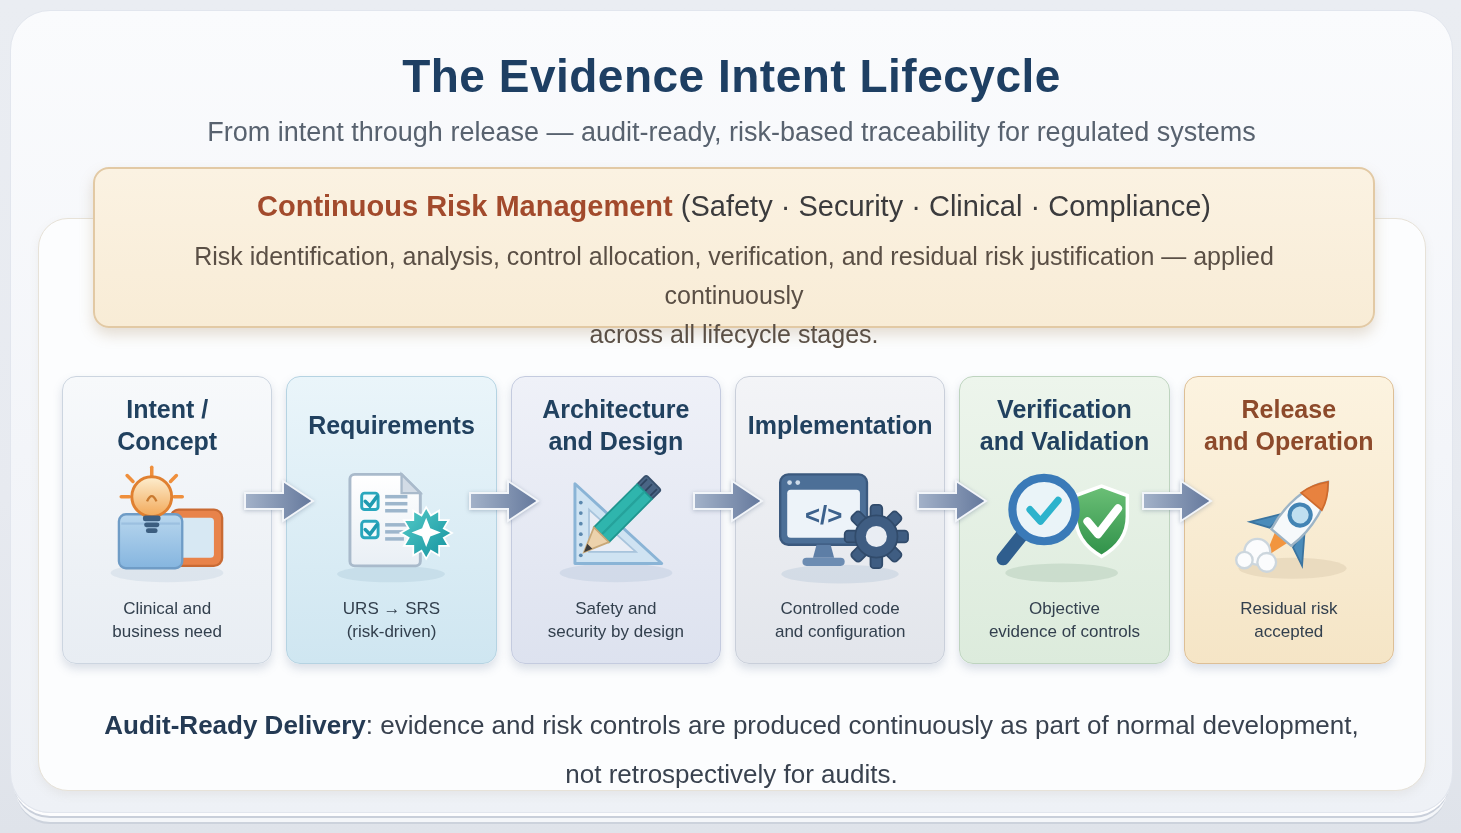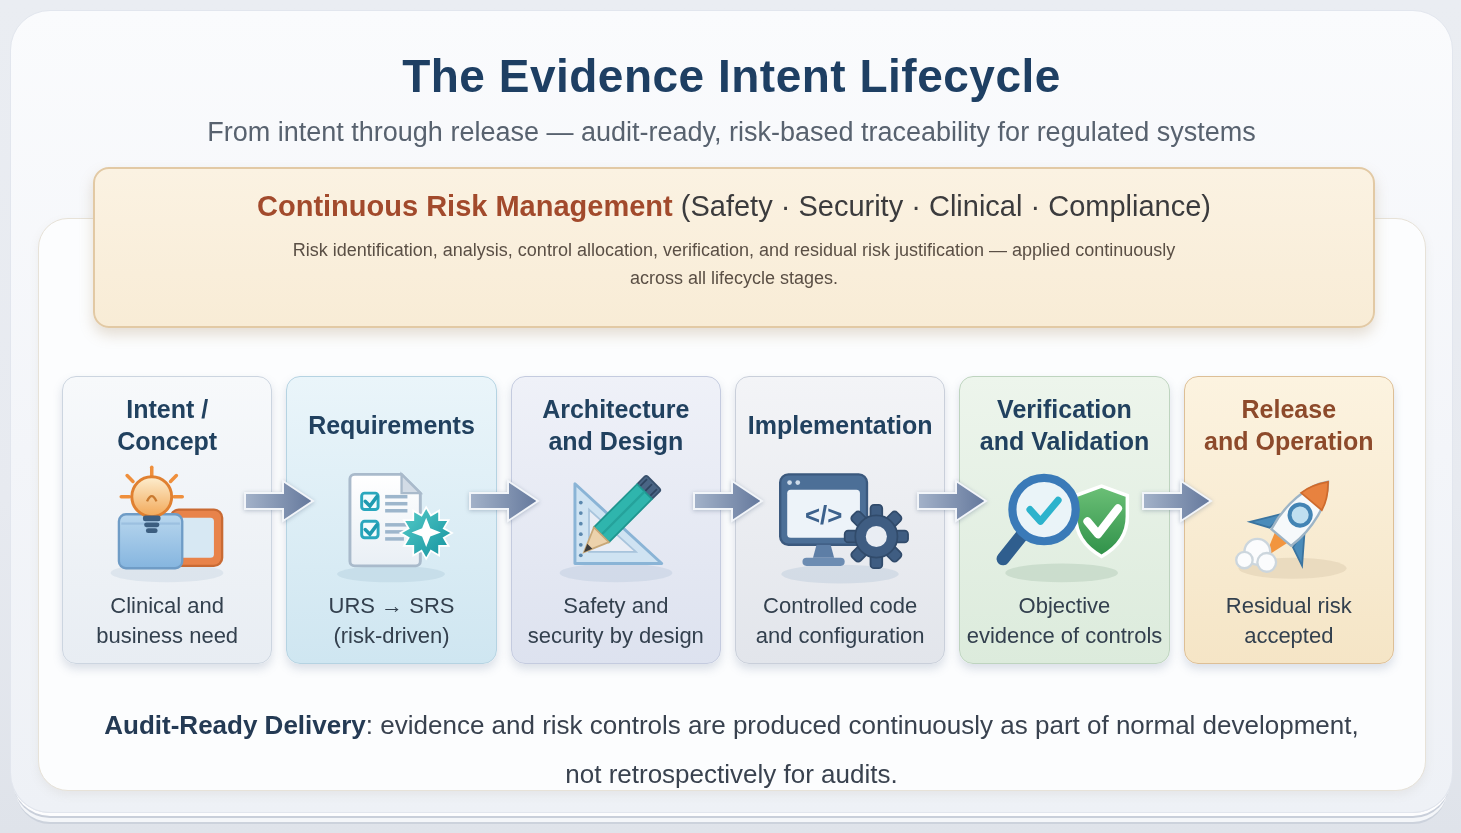--- a/index.html
+++ b/index.html
@@ -31,21 +31,21 @@
   .risk-banner{
     position:absolute;left:82px;top:156px;width:1278px;height:157px;
     background:linear-gradient(180deg,#fbf2e2 0%,#f8ecd6 100%);
     border:2px solid #e2c9a4;border-radius:16px;z-index:3;
     box-shadow:0 7px 14px rgba(170,140,100,.28);
     text-align:center;
   }
   .risk-heading{margin-top:21px;font-size:29px;color:#3b3b3d;}
   .risk-heading .strong{font-weight:bold;color:#a24a2c;}
   .risk-body{
-    margin:14px auto 0;max-width:1210px;font-size:18px;line-height:1.55;
+    margin:14px auto 0;max-width:1210px;font-size:25px;line-height:1.55;
     color:#5a4f45;white-space:pre-line;
   }
   .stages-row{
     position:absolute;left:51px;top:365px;width:1332px;height:288px;
     display:flex;gap:14px;z-index:2;
   }
   .stage-card{
     flex:1;border-radius:14px;position:relative;
     box-shadow:0 5px 10px rgba(100,120,150,.22);
     display:flex;flex-direction:column;align-items:center;
@@ -59,21 +59,21 @@
   .stage-title{
     height:76px;display:flex;align-items:center;justify-content:center;
     text-align:center;font-size:25px;font-weight:bold;color:#21415f;
     line-height:1.3;white-space:pre-line;margin-top:10px;
   }
   .stage-6 .stage-title{color:#8d4a2b;}
   .stage-icon{height:126px;display:flex;align-items:center;justify-content:center;}
   .stage-icon svg{width:158px;height:122px;}
   .stage-caption{
     flex:1;display:flex;align-items:center;justify-content:center;
-    text-align:center;font-size:22px;color:#33404e;line-height:1.35;
+    text-align:center;font-size:17px;color:#33404e;line-height:1.35;
     white-space:pre-line;padding-bottom:10px;
   }
   .flow-arrow{position:absolute;width:72px;height:48px;top:101px;z-index:5;}
   .flow-arrow svg{width:72px;height:48px;filter:drop-shadow(0 1px 2px rgba(80,100,130,.35));}
   .a1{left:181px;} .a2{left:406px;} .a3{left:630px;} .a4{left:854px;} .a5{left:1079px;}
   .footer-note{
     position:absolute;left:0;top:690px;width:100%;text-align:center;z-index:2;
     font-size:26px;color:#39424f;line-height:1.9;
   }
   .footer-note .inner{display:inline-block;max-width:1260px;white-space:pre-line;}

